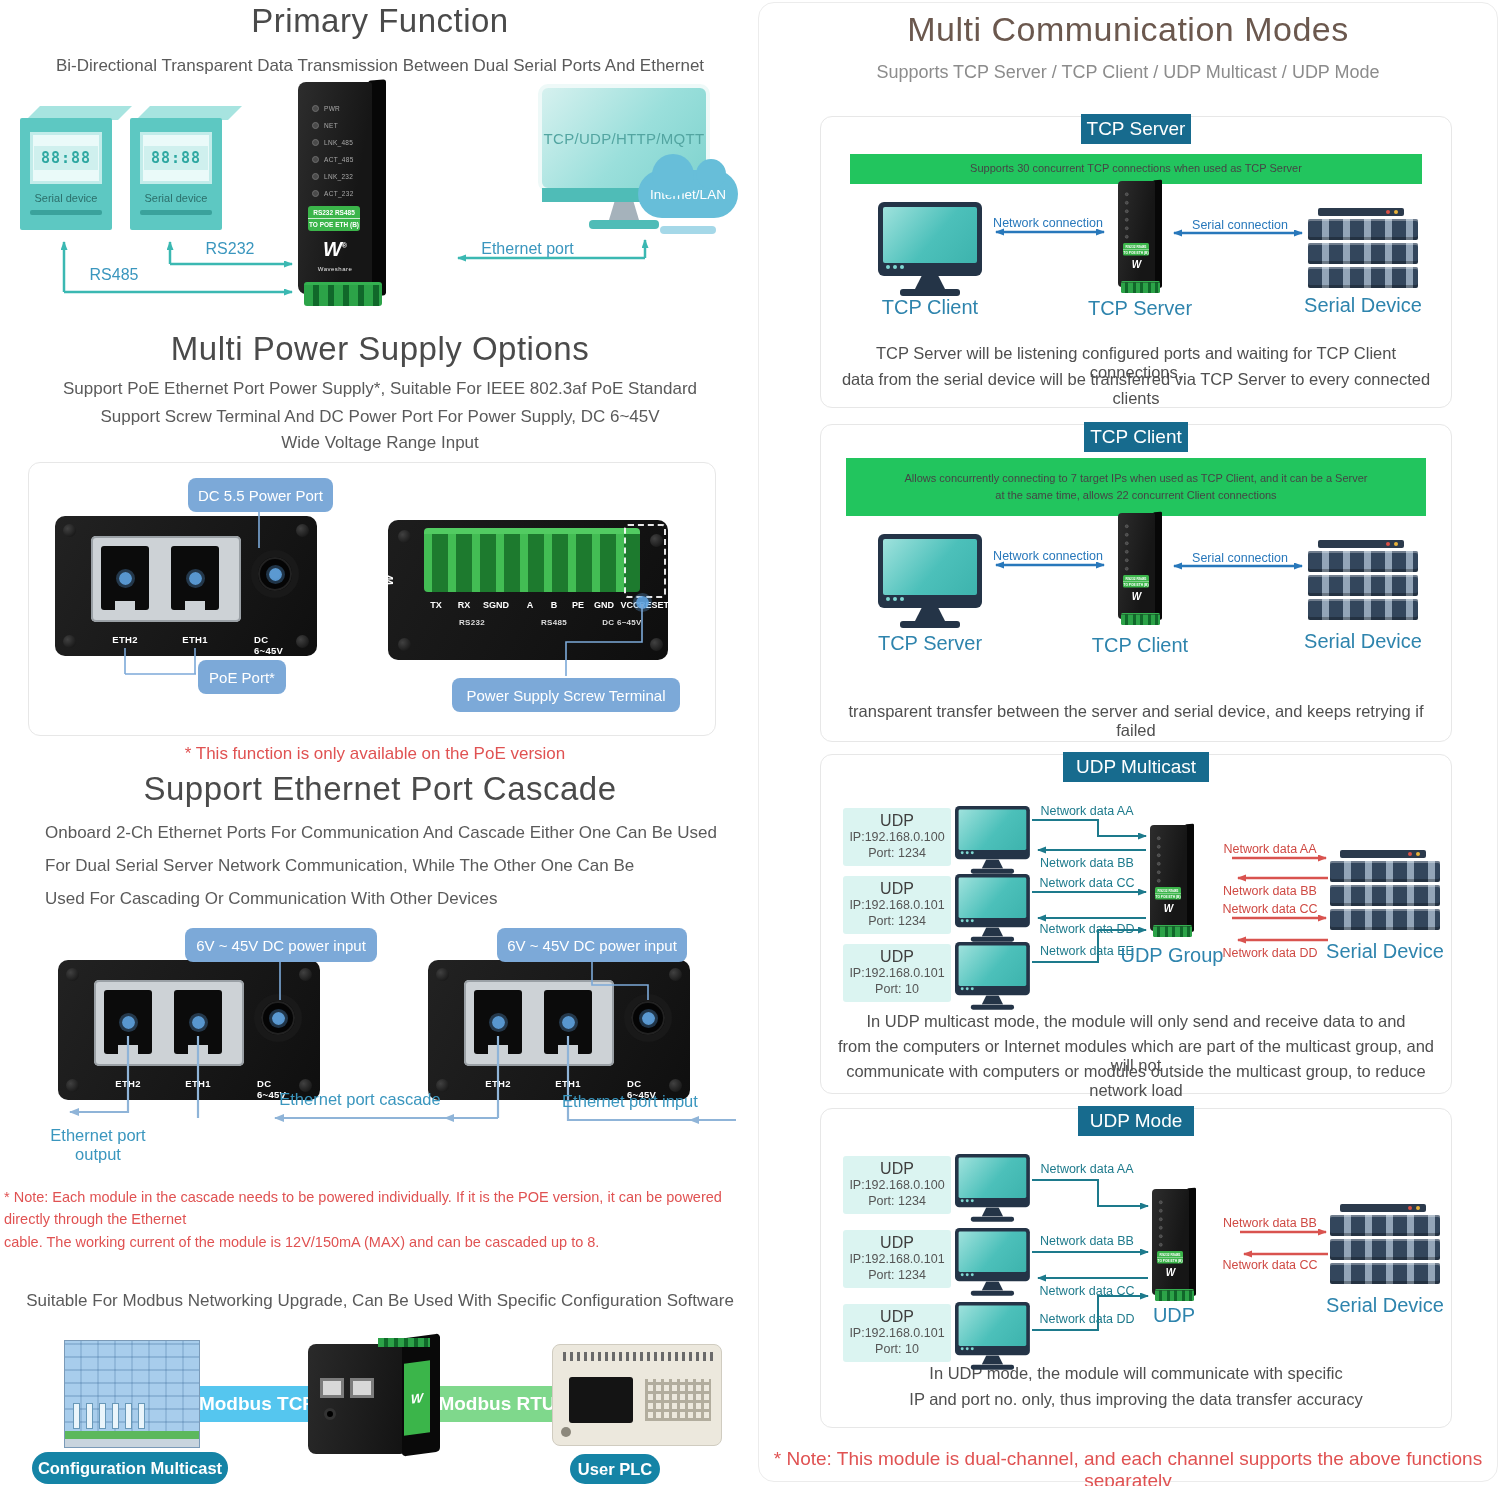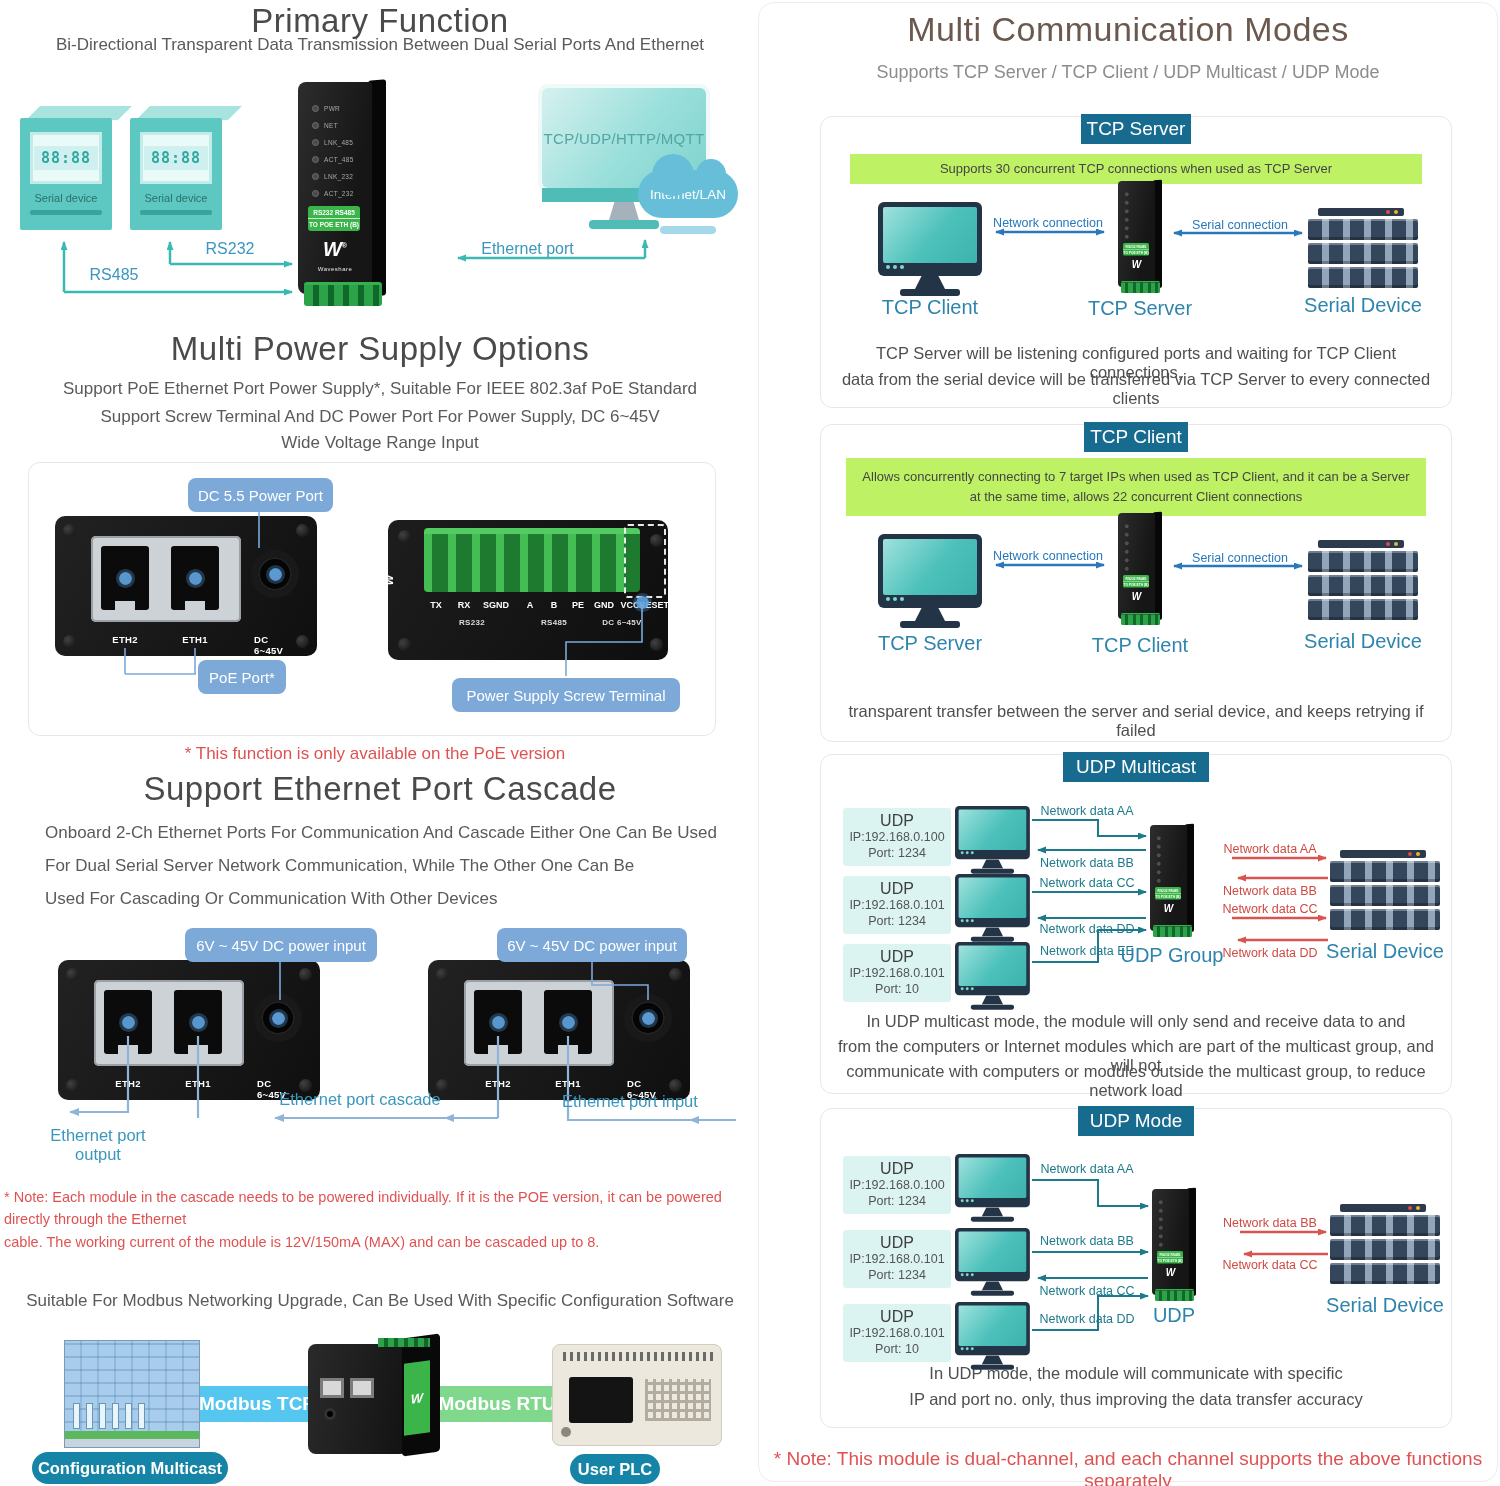--- a/index.html
+++ b/index.html
@@ -7,21 +7,21 @@
 #page{position:relative;width:1500px;height:1486px;background:#fff;overflow:hidden}
 .abs{position:absolute}
 .ctr{text-align:center}
 .h1{font-size:33px;color:#4a4a4a;font-weight:400;letter-spacing:.5px}
 .h1b{color:#6b584e}
 .sub{font-size:17px;color:#5a5a5a;line-height:1.5}
 .subg{font-size:18px;color:#8c8c8c}
 .red{color:#e05252}
 .callout{position:absolute;z-index:6;background:#7ca9d8;color:#fff;border-radius:8px;display:flex;align-items:center;justify-content:center;font-size:15px}
 .badge{position:absolute;z-index:6;background:#176b8e;color:#fff;font-size:19px;display:flex;align-items:center;justify-content:center}
-.banner{position:absolute;background:#bef264;color:#454545;font-size:13px;display:flex;flex-direction:column;align-items:center;justify-content:center;line-height:1.55}
+.banner{position:absolute;background:#22c55e;color:#454545;font-size:11px;display:flex;flex-direction:column;align-items:center;justify-content:center;line-height:1.55}
 .card{position:absolute;border:1px solid #e7e7e7;border-radius:12px;background:#fff}
 .cap{position:absolute;font-size:16.5px;color:#4f4f4f;text-align:center}
 .lblb{position:absolute;z-index:5;color:#2e84ad;font-size:20px;text-align:center}
 .albl{position:absolute;z-index:5;color:#2878bb;font-size:12.5px;text-align:center}
 .rlbl{position:absolute;z-index:5;color:#cf4a44;font-size:12.5px;text-align:center}
 .dlbl{position:absolute;z-index:5;color:#1d7a8c;font-size:12.5px;text-align:center}
 .tlbl{position:absolute;z-index:5;color:#3a96be;font-size:16px;text-align:center}
 .cascl{position:absolute;z-index:5;color:#3a96be;font-size:16.5px;text-align:center}
 .pill{position:absolute;background:#1584a6;color:#fff;border-radius:16px;display:flex;align-items:center;justify-content:center;font-size:16.5px;font-weight:700}
 #arrows{position:absolute;left:0;top:0;z-index:4;pointer-events:none}
@@ -115,21 +115,21 @@
 .plc .cir{position:absolute;left:8px;bottom:8px;width:10px;height:10px;border-radius:50%;background:#8c887c}
 .rightbox{position:absolute;left:758px;top:2px;width:740px;height:1480px;border:1px solid #ececec;border-radius:16px}
 </style>
 </head>
 <body>
 
 <div id="page">
 <div class="rightbox"></div>
 
 <div class="abs ctr h1" style="left:0;top:2px;width:760px">Primary Function</div>
-<div class="abs ctr sub" style="left:0;top:32px;width:760px">Bi-Directional Transparent Data Transmission Between Dual Serial Ports And Ethernet</div>
+<div class="abs ctr sub" style="left:0;top:53px;width:760px">Bi-Directional Transparent Data Transmission Between Dual Serial Ports And Ethernet</div>
 
 <div class="sdev" style="left:20px;top:106px">
   <div class="sd-top"></div>
       <div class="sd-front"></div>
   <div class="sd-screen">
         <span class="sd-disp">88:88</span>
       </div>
   <div class="sd-lbl">Serial device</div>
   <div class="sd-slot"></div>
 </div>

